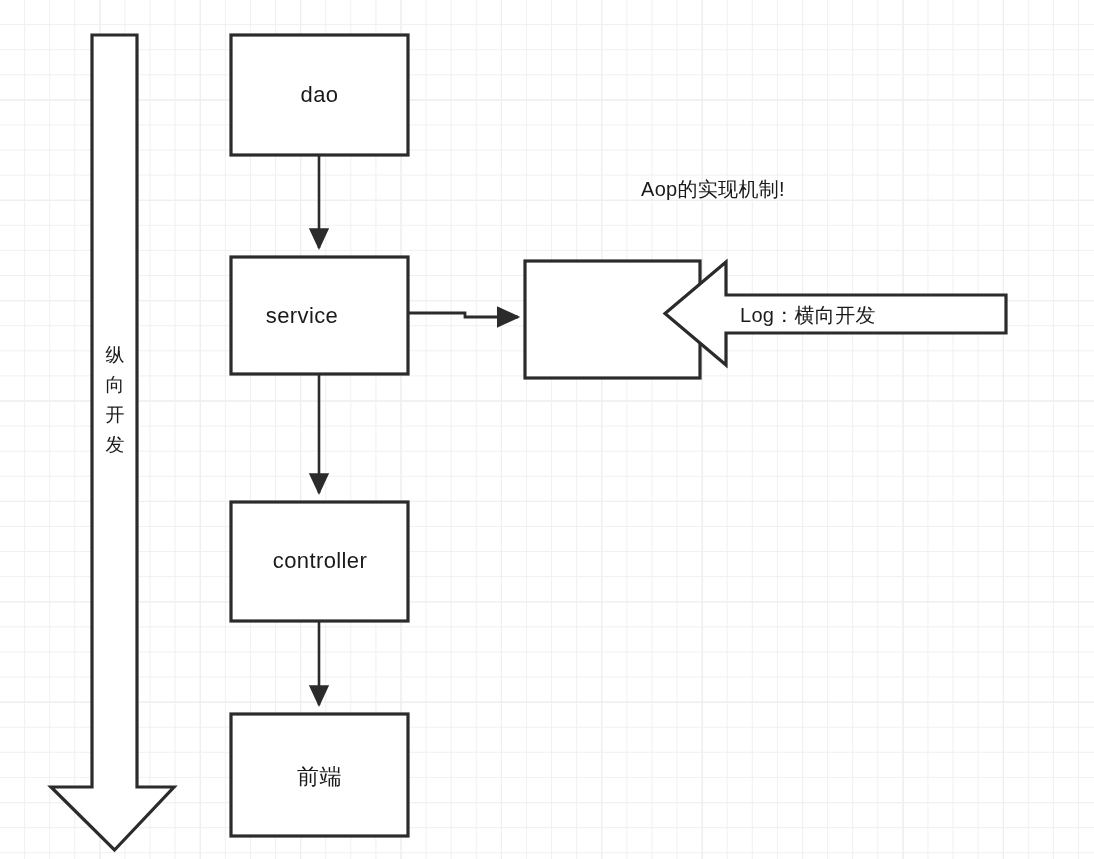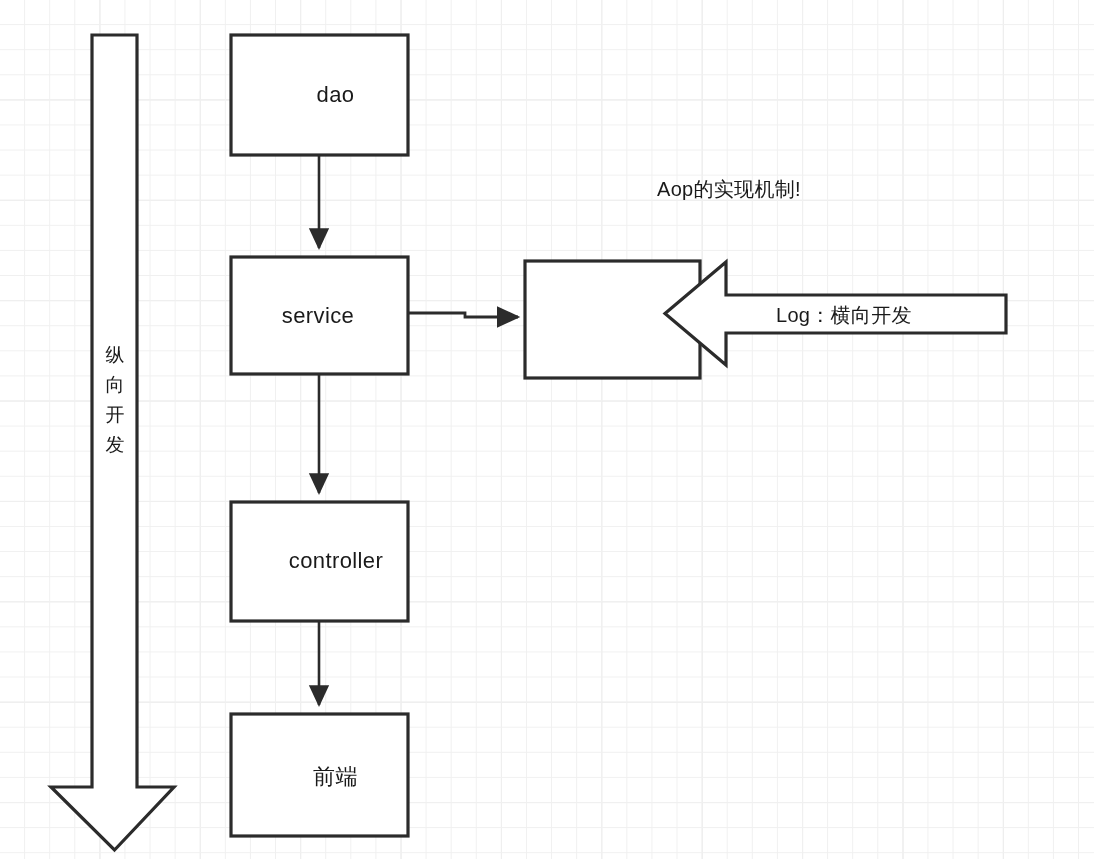--- a/index.html
+++ b/index.html
@@ -28,21 +28,20 @@
     top: 0;
     width: 1094px;
     height: 859px;
   }
   .node-label {
     position: absolute;
     color: #1a1a1a;
     text-align: center;
     white-space: nowrap;
     font-family: "Liberation Sans", "DejaVu Sans", sans-serif;
-    padding-left: 16px;
   }
   .box-label {
     font-size: 22px;
     letter-spacing: 0.4px;
   }
   .annot-label {
     font-size: 20px;
     letter-spacing: 0.3px;
   }
   .vertical-label {
@@ -90,21 +89,21 @@
   <div class="node-label box-label" style="left:231px; top:82px; width:177px;">dao</div>
 
   <div class="node-label box-label" style="left:231px; top:303px; width:142px;">service</div>
 
   <div class="node-label box-label" style="left:231px; top:548px; width:178px;">controller</div>
 
   <div class="node-label annot-label" style="left:641px; top:176px; text-align:left;">Aop的实现机制!</div>
 
   <div class="node-label box-label" style="left:231px; top:762px; width:177px;">前端</div>
 
-  <div class="node-label annot-label" style="left:760px; top:302px; text-align:right;">Log：横向开发</div>
+  <div class="node-label annot-label" style="left:740px; top:302px; text-align:right;">Log：横向开发</div>
 
   <div class="vertical-label" style="left:103px; top:340px;">
     <div>纵</div>
     <div>向</div>
     <div>开</div>
     <div>发</div>
   </div>
 
 </div>
 

